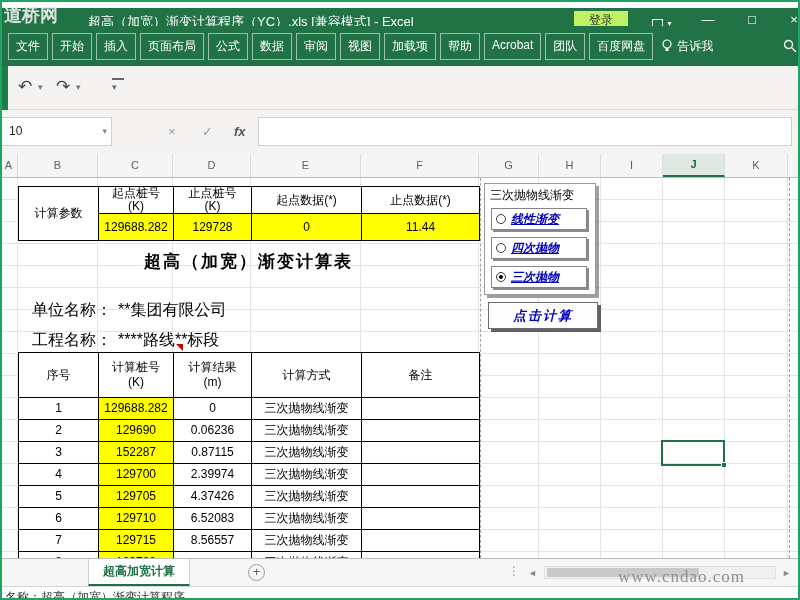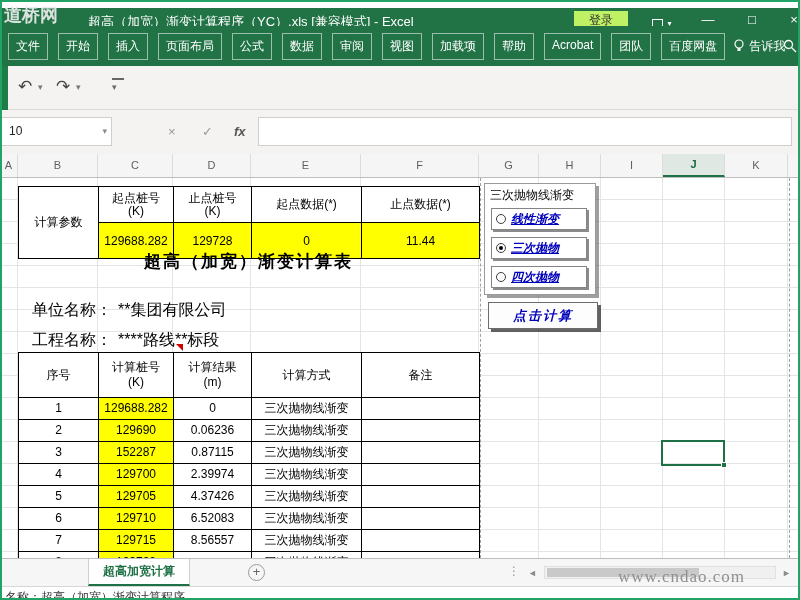--- a/index.html
+++ b/index.html
@@ -11,21 +11,21 @@
   .titlebar { position:absolute; left:0; top:0; width:800px; height:26px; background:#217346; color:#fff;margin-top:8px; }
   .tb-title { position:absolute; left:88px; top:5px; font-size:13px; white-space:nowrap; }
   .login { position:absolute; left:574px; top:3px; width:54px; height:19px; background:#bef264; color:#333; border:none; font-size:12px; cursor:pointer; }
   .wc { position:absolute; top:4px; color:#fff; font-size:13px; width:20px; text-align:center; cursor:pointer; }
   .ro-wrap { position:absolute; left:652px; top:6px; cursor:pointer; }
   .ro-box { display:inline-block; width:11px; height:9px; border:1px solid #fff; vertical-align:middle; }
   .ro-caret { color:#fff; font-size:8px; vertical-align:middle; }
 
   
   .ribbon { position:absolute; left:0; top:26px; width:800px; height:40px; background:#217346; display:flex; align-items:center; padding-left:8px; }
-  .tabs { display:flex; gap:10px; }
+  .tabs { display:flex; gap:4px; }
   .rtab { color:#fff; font-size:12px; padding:4px 7px; border:1px solid rgba(255,255,255,.55); white-space:nowrap; cursor:pointer; }
   .tellme { margin-left:8px; color:#fff; font-size:12px; display:flex; align-items:center; gap:4px; cursor:pointer; white-space:nowrap; }
   .ribbon-search { position:absolute; right:3px; top:13px; cursor:pointer; }
 
   
   .qat { position:absolute; left:0; top:66px; width:800px; height:44px; background:#f4f3f2; border-bottom:1px solid #dcdcdc; }
   .autosave-strip { position:absolute; left:0; top:0; width:8px; height:44px; background:#1e7d46; }
   .qbtn { position:absolute; top:10px; font-size:17px; color:#444; cursor:pointer; }
   .qcaret { position:absolute; top:16px; font-size:9px; color:#777; cursor:pointer; }
   .qcustom { position:absolute; left:112px; top:12px; cursor:pointer; color:#666; font-size:9px; }
@@ -47,21 +47,21 @@
 
   
   .grid { position:absolute; left:0; top:178px; width:798px; height:380px; background:#fff; overflow:hidden;
           background-image:repeating-linear-gradient(to bottom, transparent 0px, transparent 21px, #e4e4e4 21px, #e4e4e4 22px); }
   .vline { position:absolute; top:0; width:1px; height:380px; background:#e4e4e4; z-index:0; }
   .dashline { position:absolute; top:0; height:380px; width:0; border-left:1px dashed #a0a0a0; z-index:1; }
 
   table { table-layout:fixed; border-collapse:collapse; background:#fff; position:absolute; z-index:2; }
   td, th { border:1px solid #000; padding:0; text-align:center; font-size:12px; font-weight:normal; overflow:hidden; color:#000; }
   .ptable { left:18px; top:8px; width:461px; }
-  .ptable td { height:36px; }
+  .ptable td { height:27px; }
   .phead { white-space:pre-line; line-height:13px; }
   .pval { background:#ffff00; }
   .rtable { left:18px; top:174px; width:461px; }
   .rtable th { height:45px; white-space:pre-line; line-height:15px; }
   .rtable td { height:21px; line-height:21px; }
   .c-stake { background:#ffff00; }
 
   .sheet-title { position:absolute; left:18px; top:72px; width:461px; text-align:center; font-size:17px; font-weight:bold; letter-spacing:2px; color:#000; z-index:2; }
   .infoline { position:absolute; left:32px; font-size:16px; color:#000; z-index:2; white-space:nowrap; }
   .infoline .val { margin-left:6px; }
@@ -307,26 +307,26 @@
         </tbody>
     </table>
 
     <div class="calcpanel">
       <div class="cp-title">三次抛物线渐变</div>
       <div class="opt">
         <span class="radio"></span>
         <span class="optlabel">线性渐变</span>
       </div>
       <div class="opt">
+        <span class="radio"></span>
+        <span class="optlabel">四次抛物</span>
+      </div>
+      <div class="opt">
         <span class="radio checked"></span>
         <span class="optlabel">三次抛物</span>
-      </div>
-      <div class="opt">
-        <span class="radio"></span>
-        <span class="optlabel">四次抛物</span>
       </div>
     </div>
     <button class="calcbtn">点击计算</button>
 
     <div class="selcell">
       <div class="fillhandle"></div>
     </div>
   </div>
 
   <div class="sheetbar">

